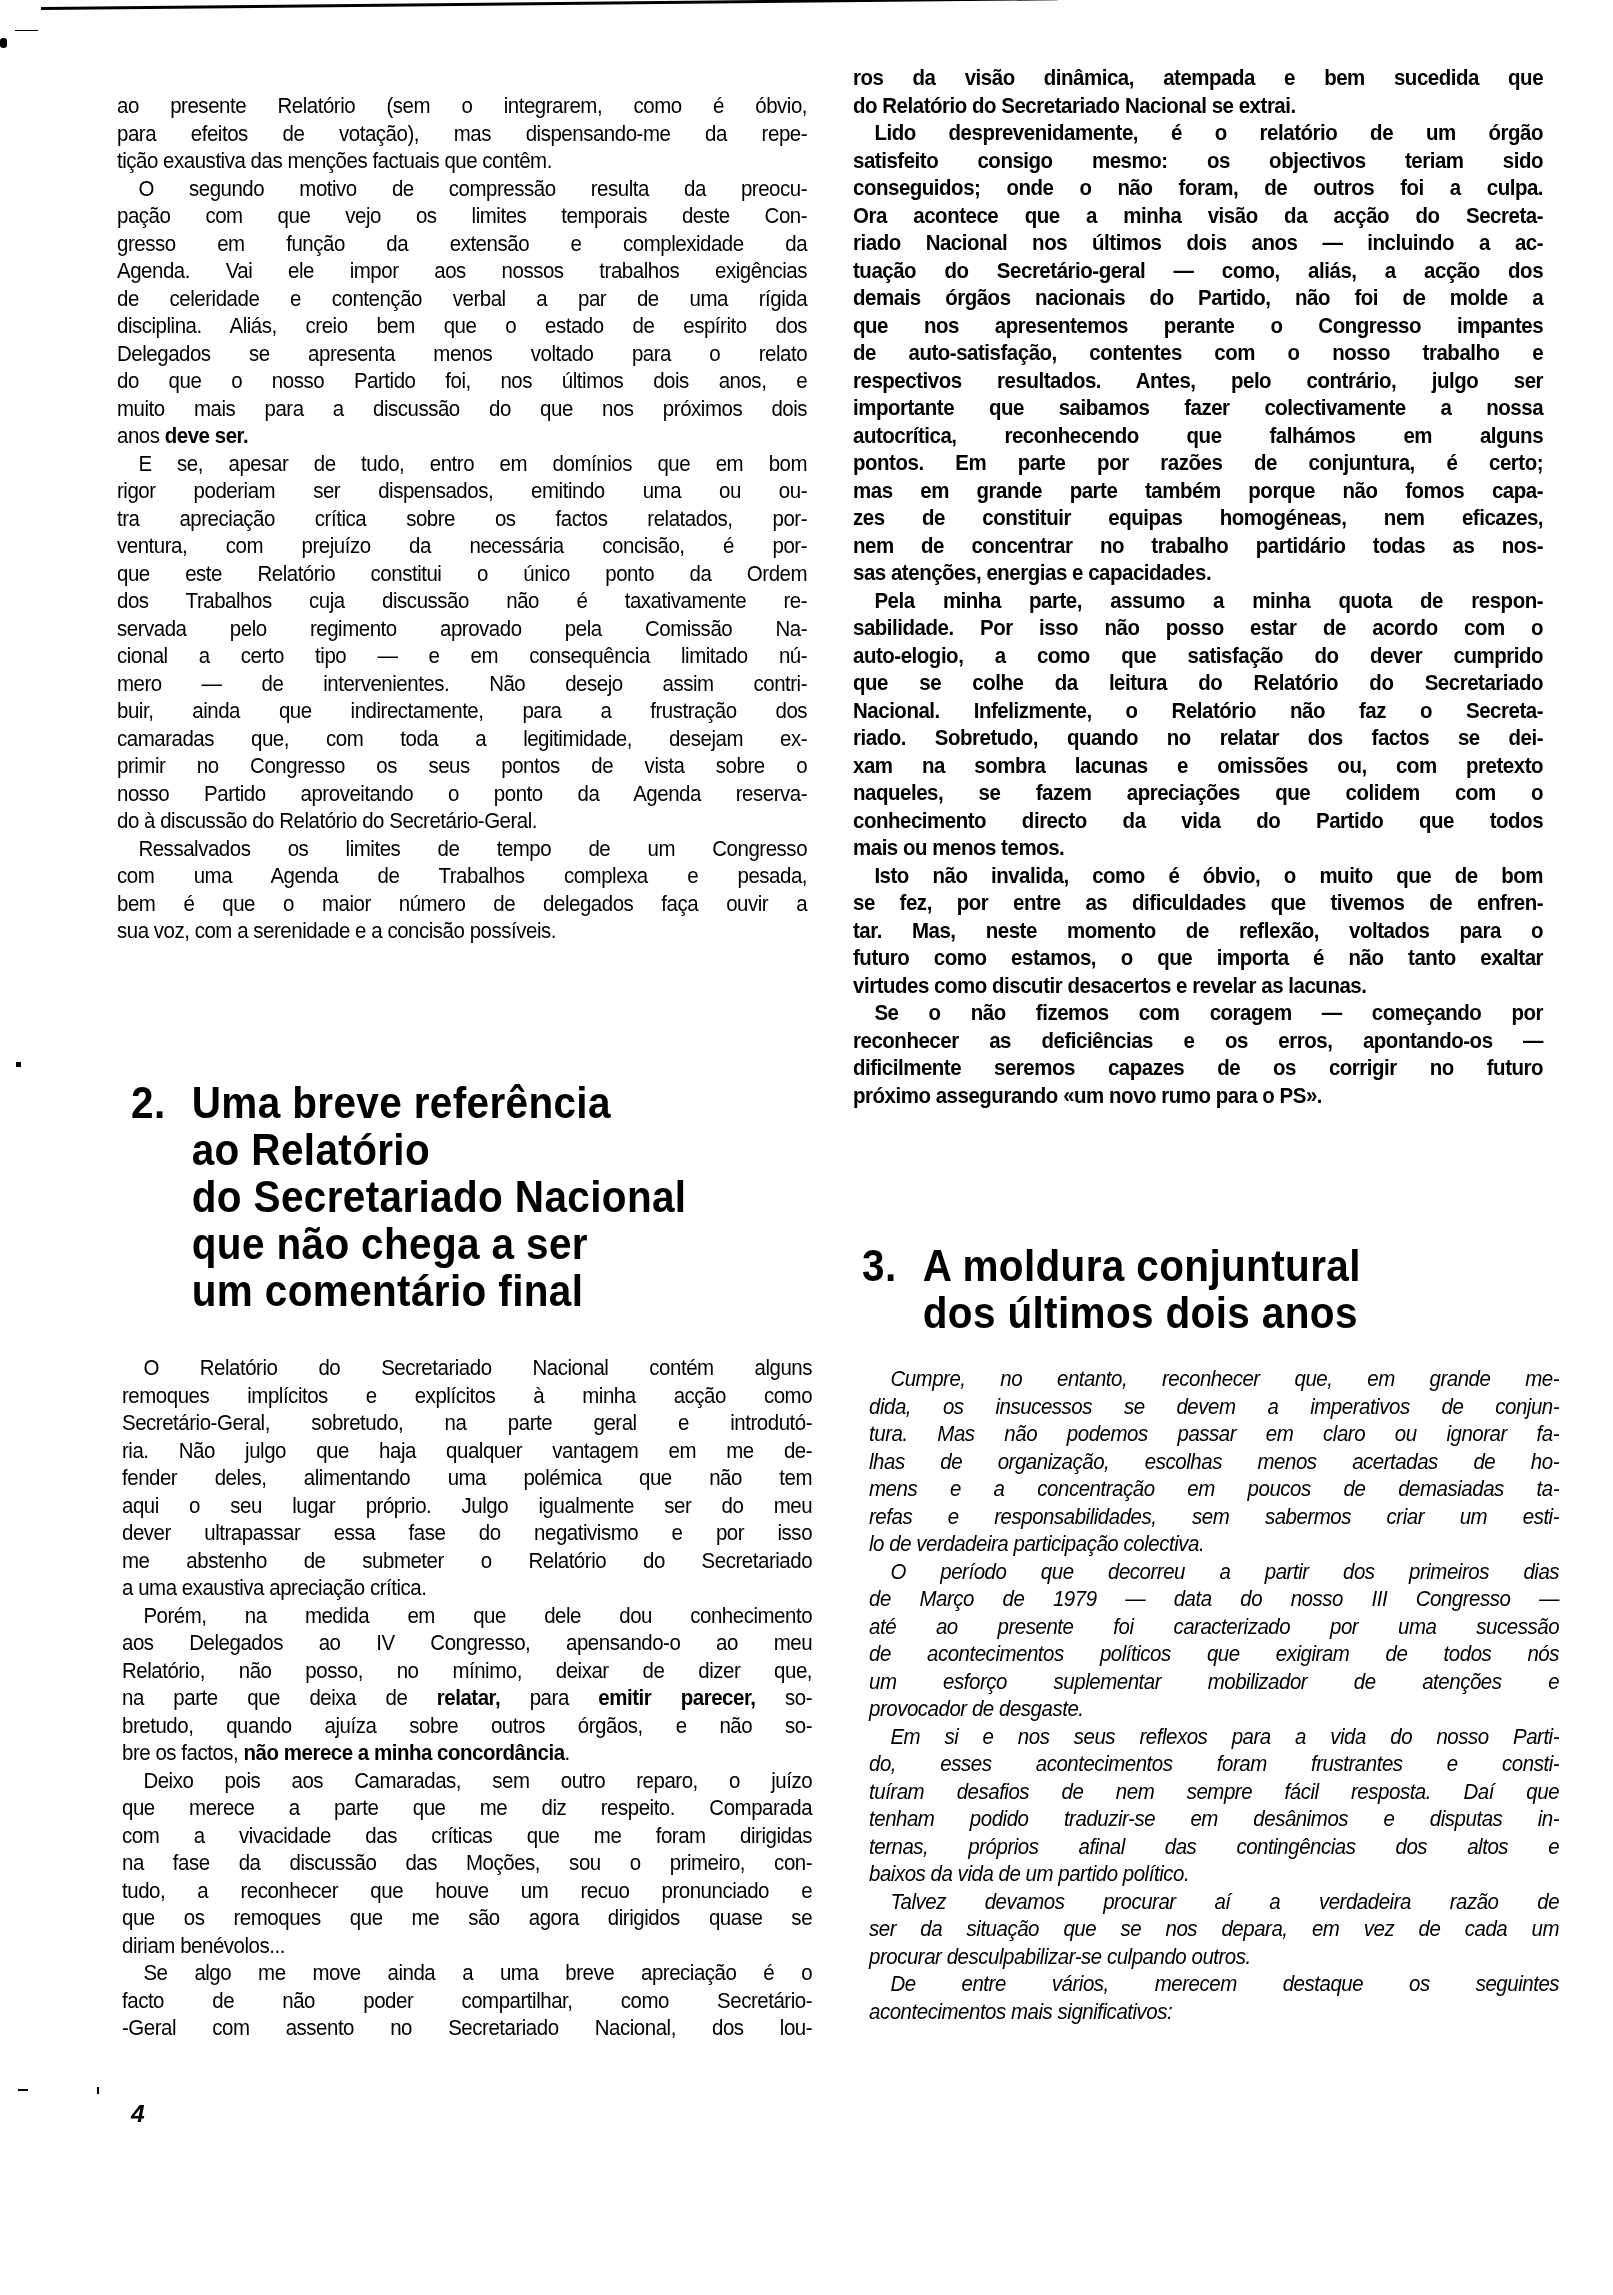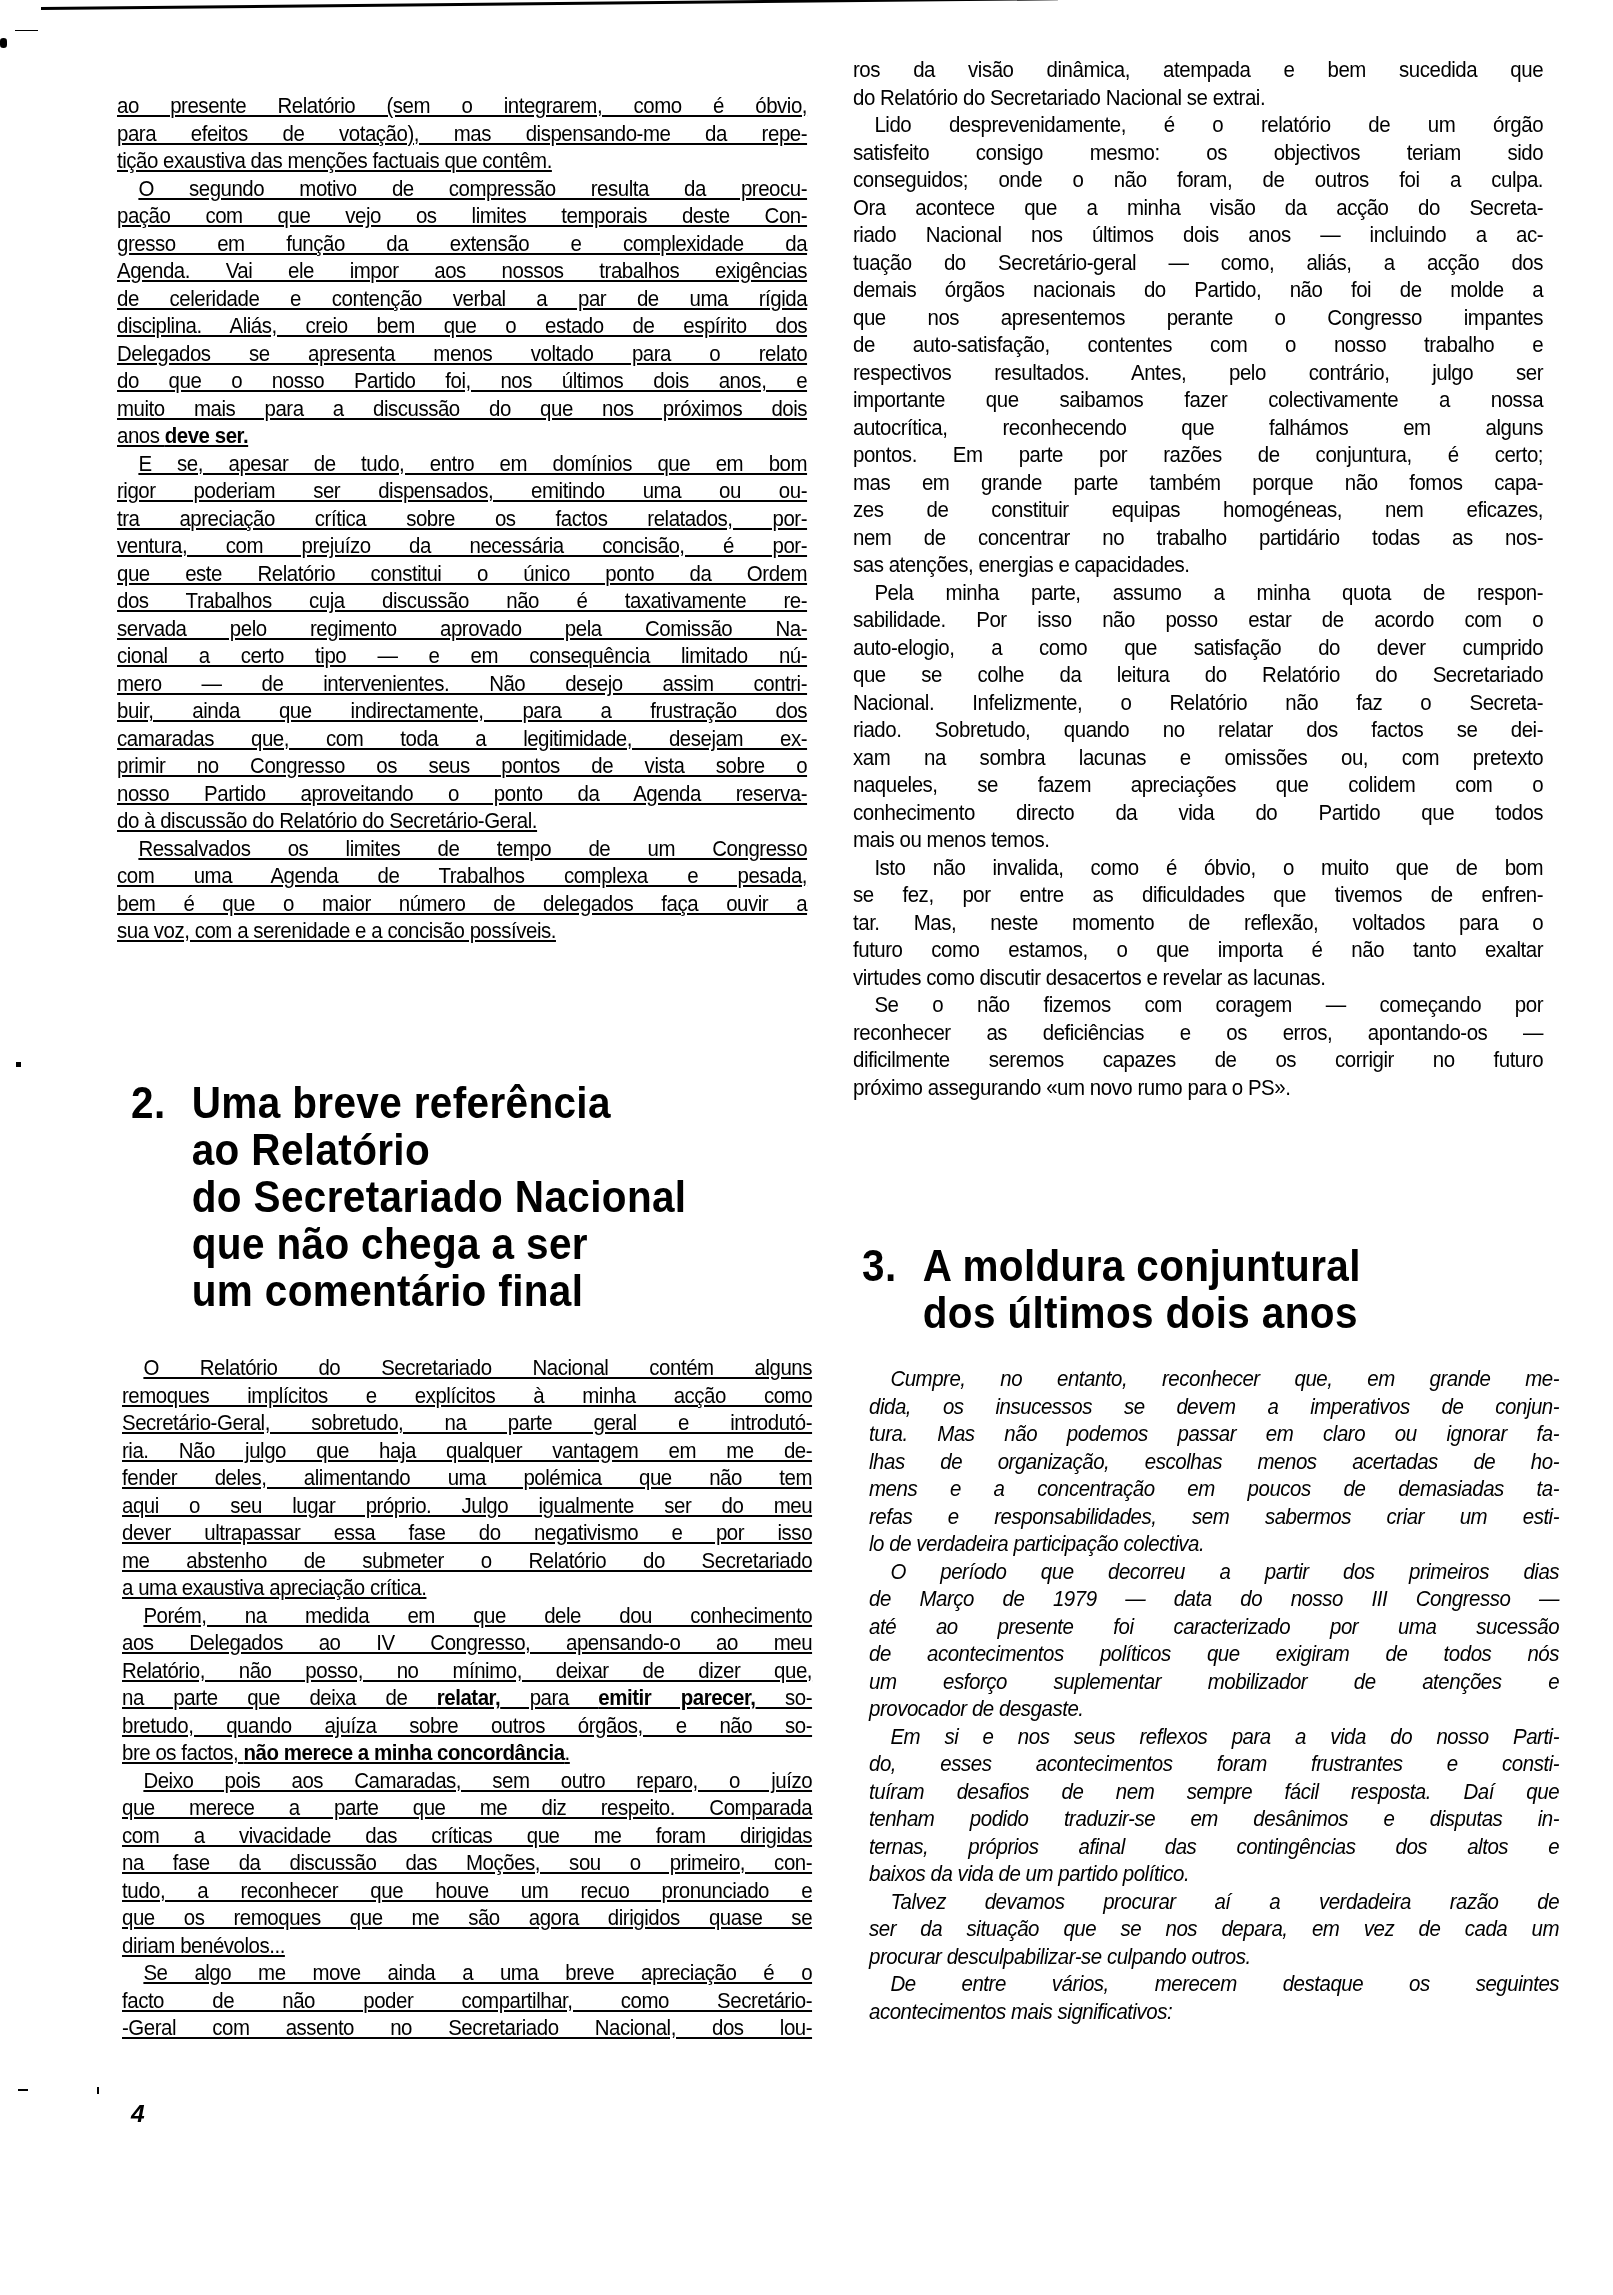--- a/index.html
+++ b/index.html
@@ -7,21 +7,21 @@
     width: 1613px; height: 2295px; position: relative; overflow: hidden;
     font-family: "Liberation Sans", "DejaVu Sans", sans-serif;
     color: #000;
   }
   .scan-rule {
     position: absolute; left: 41px; top: 6.6px; width: 1017px; height: 3.3px;
     background: #000; transform: rotate(-0.55deg); transform-origin: left center;
   }
   .scan-mark { position: absolute; background: #000; }
   .col { position: absolute; }
-  .col-left { left: 117px; width: 690px; text-decoration: underline; }
+  .col-left { left: 117px; width: 690px; }
   .col-right { left: 853px; width: 693px; }
   .line {
     display: block; white-space: nowrap; font-size: 22px; line-height: 27.5px;
     letter-spacing: -0.5px; transform: scaleX(0.93); transform-origin: left center;
     text-align-last: justify; text-align: justify; width: 742px;
   }
   .line.last { text-align-last: left; }
   .line.indent { padding-left: 23px; box-sizing: border-box; }
   .line b { font-weight: bold; }
   .heading {
@@ -113,21 +113,21 @@
     <span class="line"><span>tudo, a reconhecer que houve um recuo pronunciado e</span></span>
     <span class="line"><span>que os remoques que me são agora dirigidos quase se</span></span>
     <span class="line last"><span>diriam benévolos...</span></span>
     <span class="line indent"><span>Se algo me move ainda a uma breve apreciação é o</span></span>
     <span class="line"><span>facto de não poder compartilhar, como Secretário-</span></span>
     <span class="line"><span>-Geral com assento no Secretariado Nacional, dos lou-</span></span>
   </div>
 
 <div class="page-number">4</div>
 
-<div class="col col-right" style="top:56px;" id="right-block1">
+<div class="col col-right" style="top:64px;font-weight:bold;" id="right-block1">
     <span class="line"><span>ros da visão dinâmica, atempada e bem sucedida que</span></span>
     <span class="line last"><span>do Relatório do Secretariado Nacional se extrai.</span></span>
     <span class="line indent"><span>Lido desprevenidamente, é o relatório de um órgão</span></span>
     <span class="line"><span>satisfeito consigo mesmo: os objectivos teriam sido</span></span>
     <span class="line"><span>conseguidos; onde o não foram, de outros foi a culpa.</span></span>
     <span class="line"><span>Ora acontece que a minha visão da acção do Secreta-</span></span>
     <span class="line"><span>riado Nacional nos últimos dois anos — incluindo a ac-</span></span>
     <span class="line"><span>tuação do Secretário-geral — como, aliás, a acção dos</span></span>
     <span class="line"><span>demais órgãos nacionais do Partido, não foi de molde a</span></span>
     <span class="line"><span>que nos apresentemos perante o Congresso impantes</span></span>

